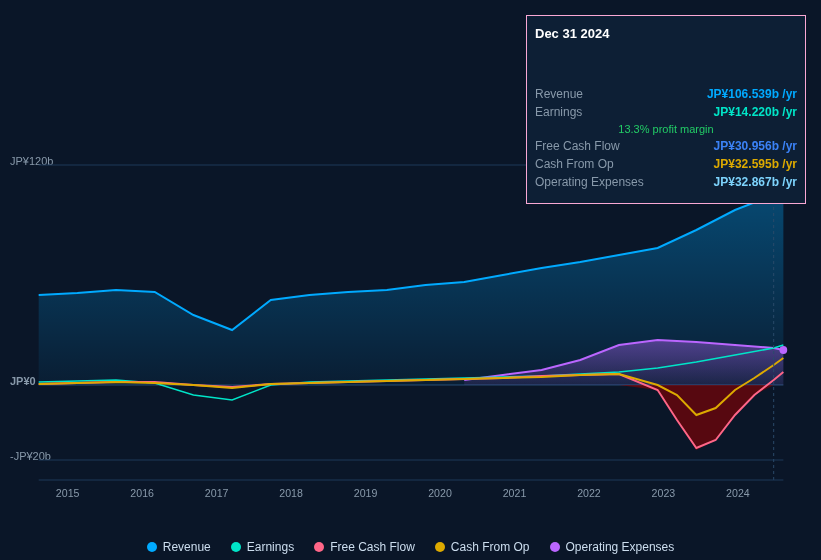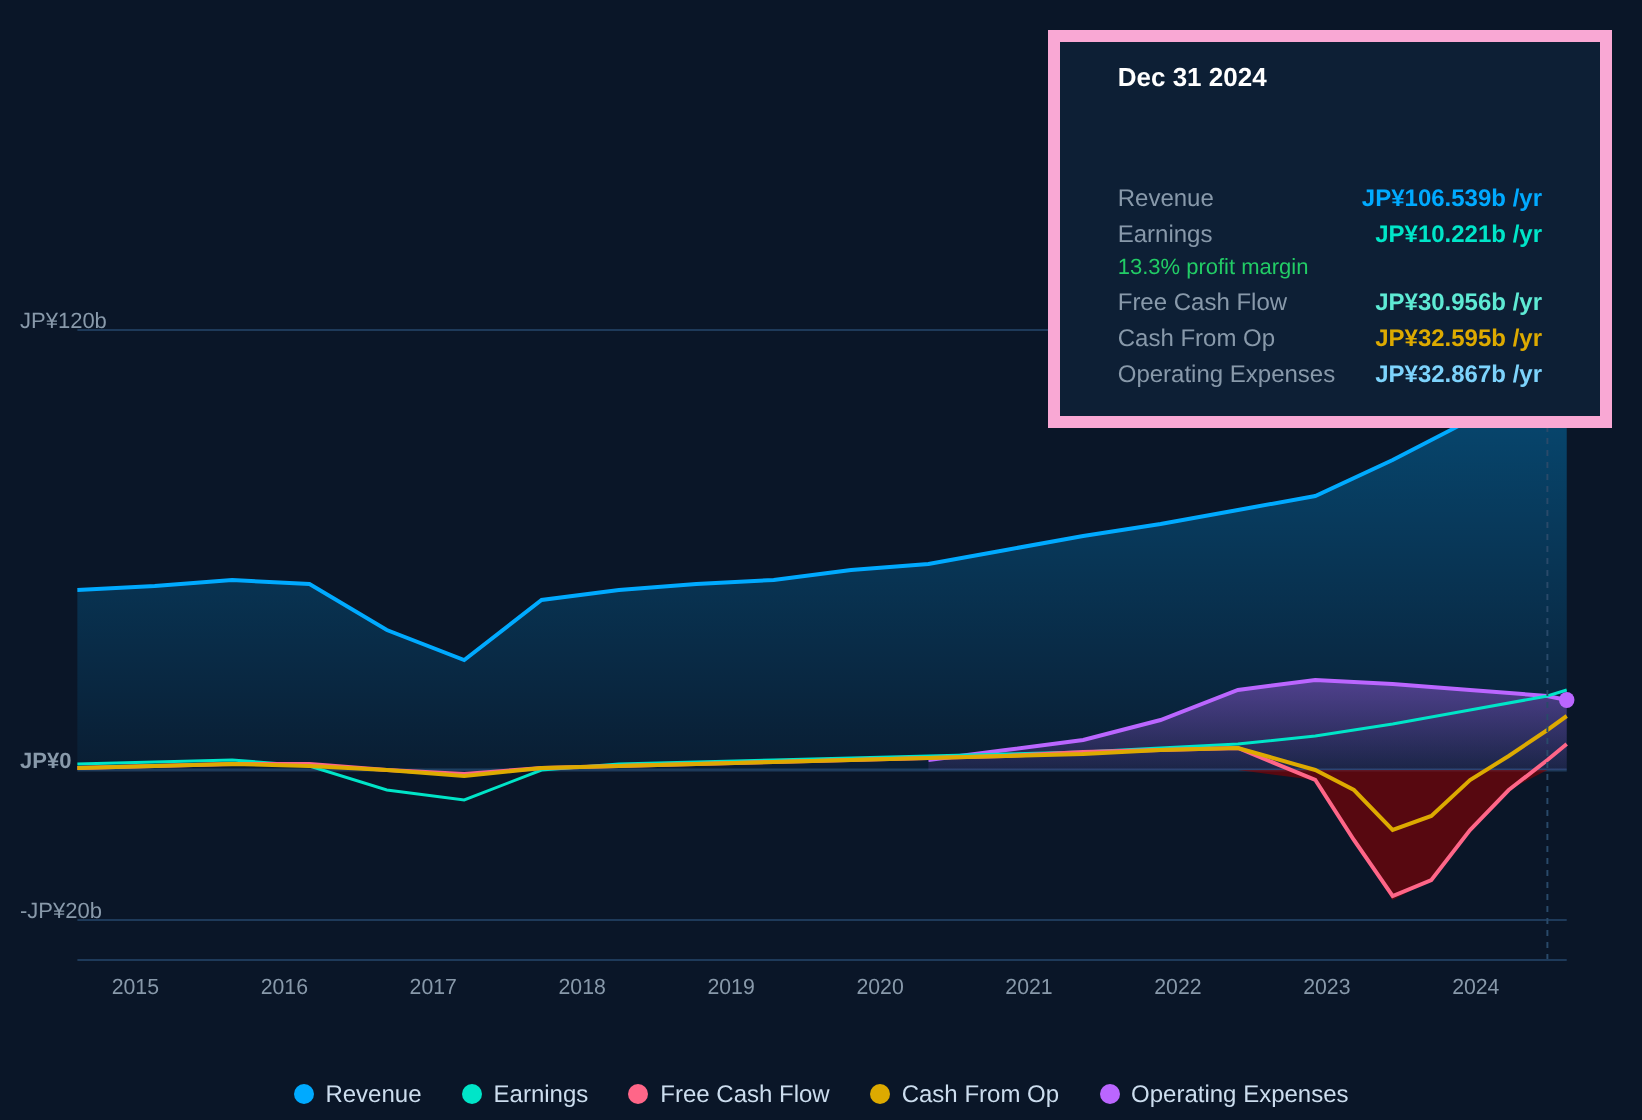--- a/index.html
+++ b/index.html
@@ -11,22 +11,22 @@
       overflow: hidden;
       position: relative;
     }
 
     
     .tooltip {
       position: absolute;
       top: 15px;
       right: 15px;
       background: #0d1f35;
-      border: 6px solid #f9a8d4;
-      padding: 10px 29px;
+      border: 1px solid #f9a8d4;
+      padding: 10px 8px;
       min-width: 280px;
       z-index: 10;
     }
     .tooltip-date {
       color: #ffffff;
       font-size: 13px;
       font-weight: bold;
       margin-bottom: 8px;
     }
     .tooltip-row {
@@ -40,26 +40,26 @@
       font-size: 12px;
       margin-right: 20px;
     }
     .tooltip-value {
       font-size: 12px;
       font-weight: bold;
     }
     .tooltip-sub {
       color: #8899aa;
       font-size: 11px;
-      text-align: left;
+      text-align: center;
       margin-bottom: 4px;
     }
     .color-revenue { color: #00aaff; margin-top: 38px; }
     .color-earnings { color: #00e5c8; }
-    .color-fcf { color: #5eead4; text-align: right; }
+    .color-fcf { color: #3b82f6; text-align: right; }
     .color-cashfromop { color: #ddaa00; }
     .color-opex { color: #7dd3fc; }
     .color-profit { color: #22cc66; }
 
     
     .chart-container {
       position: absolute;
       left: 0;
       top: 0;
       width: 794px;
@@ -115,21 +115,21 @@
 <body>
 
 <div class="tooltip">
   <div class="tooltip-date">Dec 31 2024</div>
   <div class="tooltip-row">
     <span class="tooltip-label">Revenue</span>
     <span class="tooltip-value color-revenue">JP¥106.539b /yr</span>
   </div>
   <div class="tooltip-row">
     <span class="tooltip-label">Earnings</span>
-    <span class="tooltip-value color-earnings">JP¥10.221b /yr</span>
+    <span class="tooltip-value color-earnings">JP¥14.220b /yr</span>
   </div>
   <div class="tooltip-sub">
     <span class="color-profit">13.3% profit margin</span>
   </div>
   <div class="tooltip-row">
     <span class="tooltip-label">Free Cash Flow</span>
     <span class="tooltip-value color-fcf">JP¥30.956b /yr</span>
   </div>
   <div class="tooltip-row">
     <span class="tooltip-label">Cash From Op</span>

